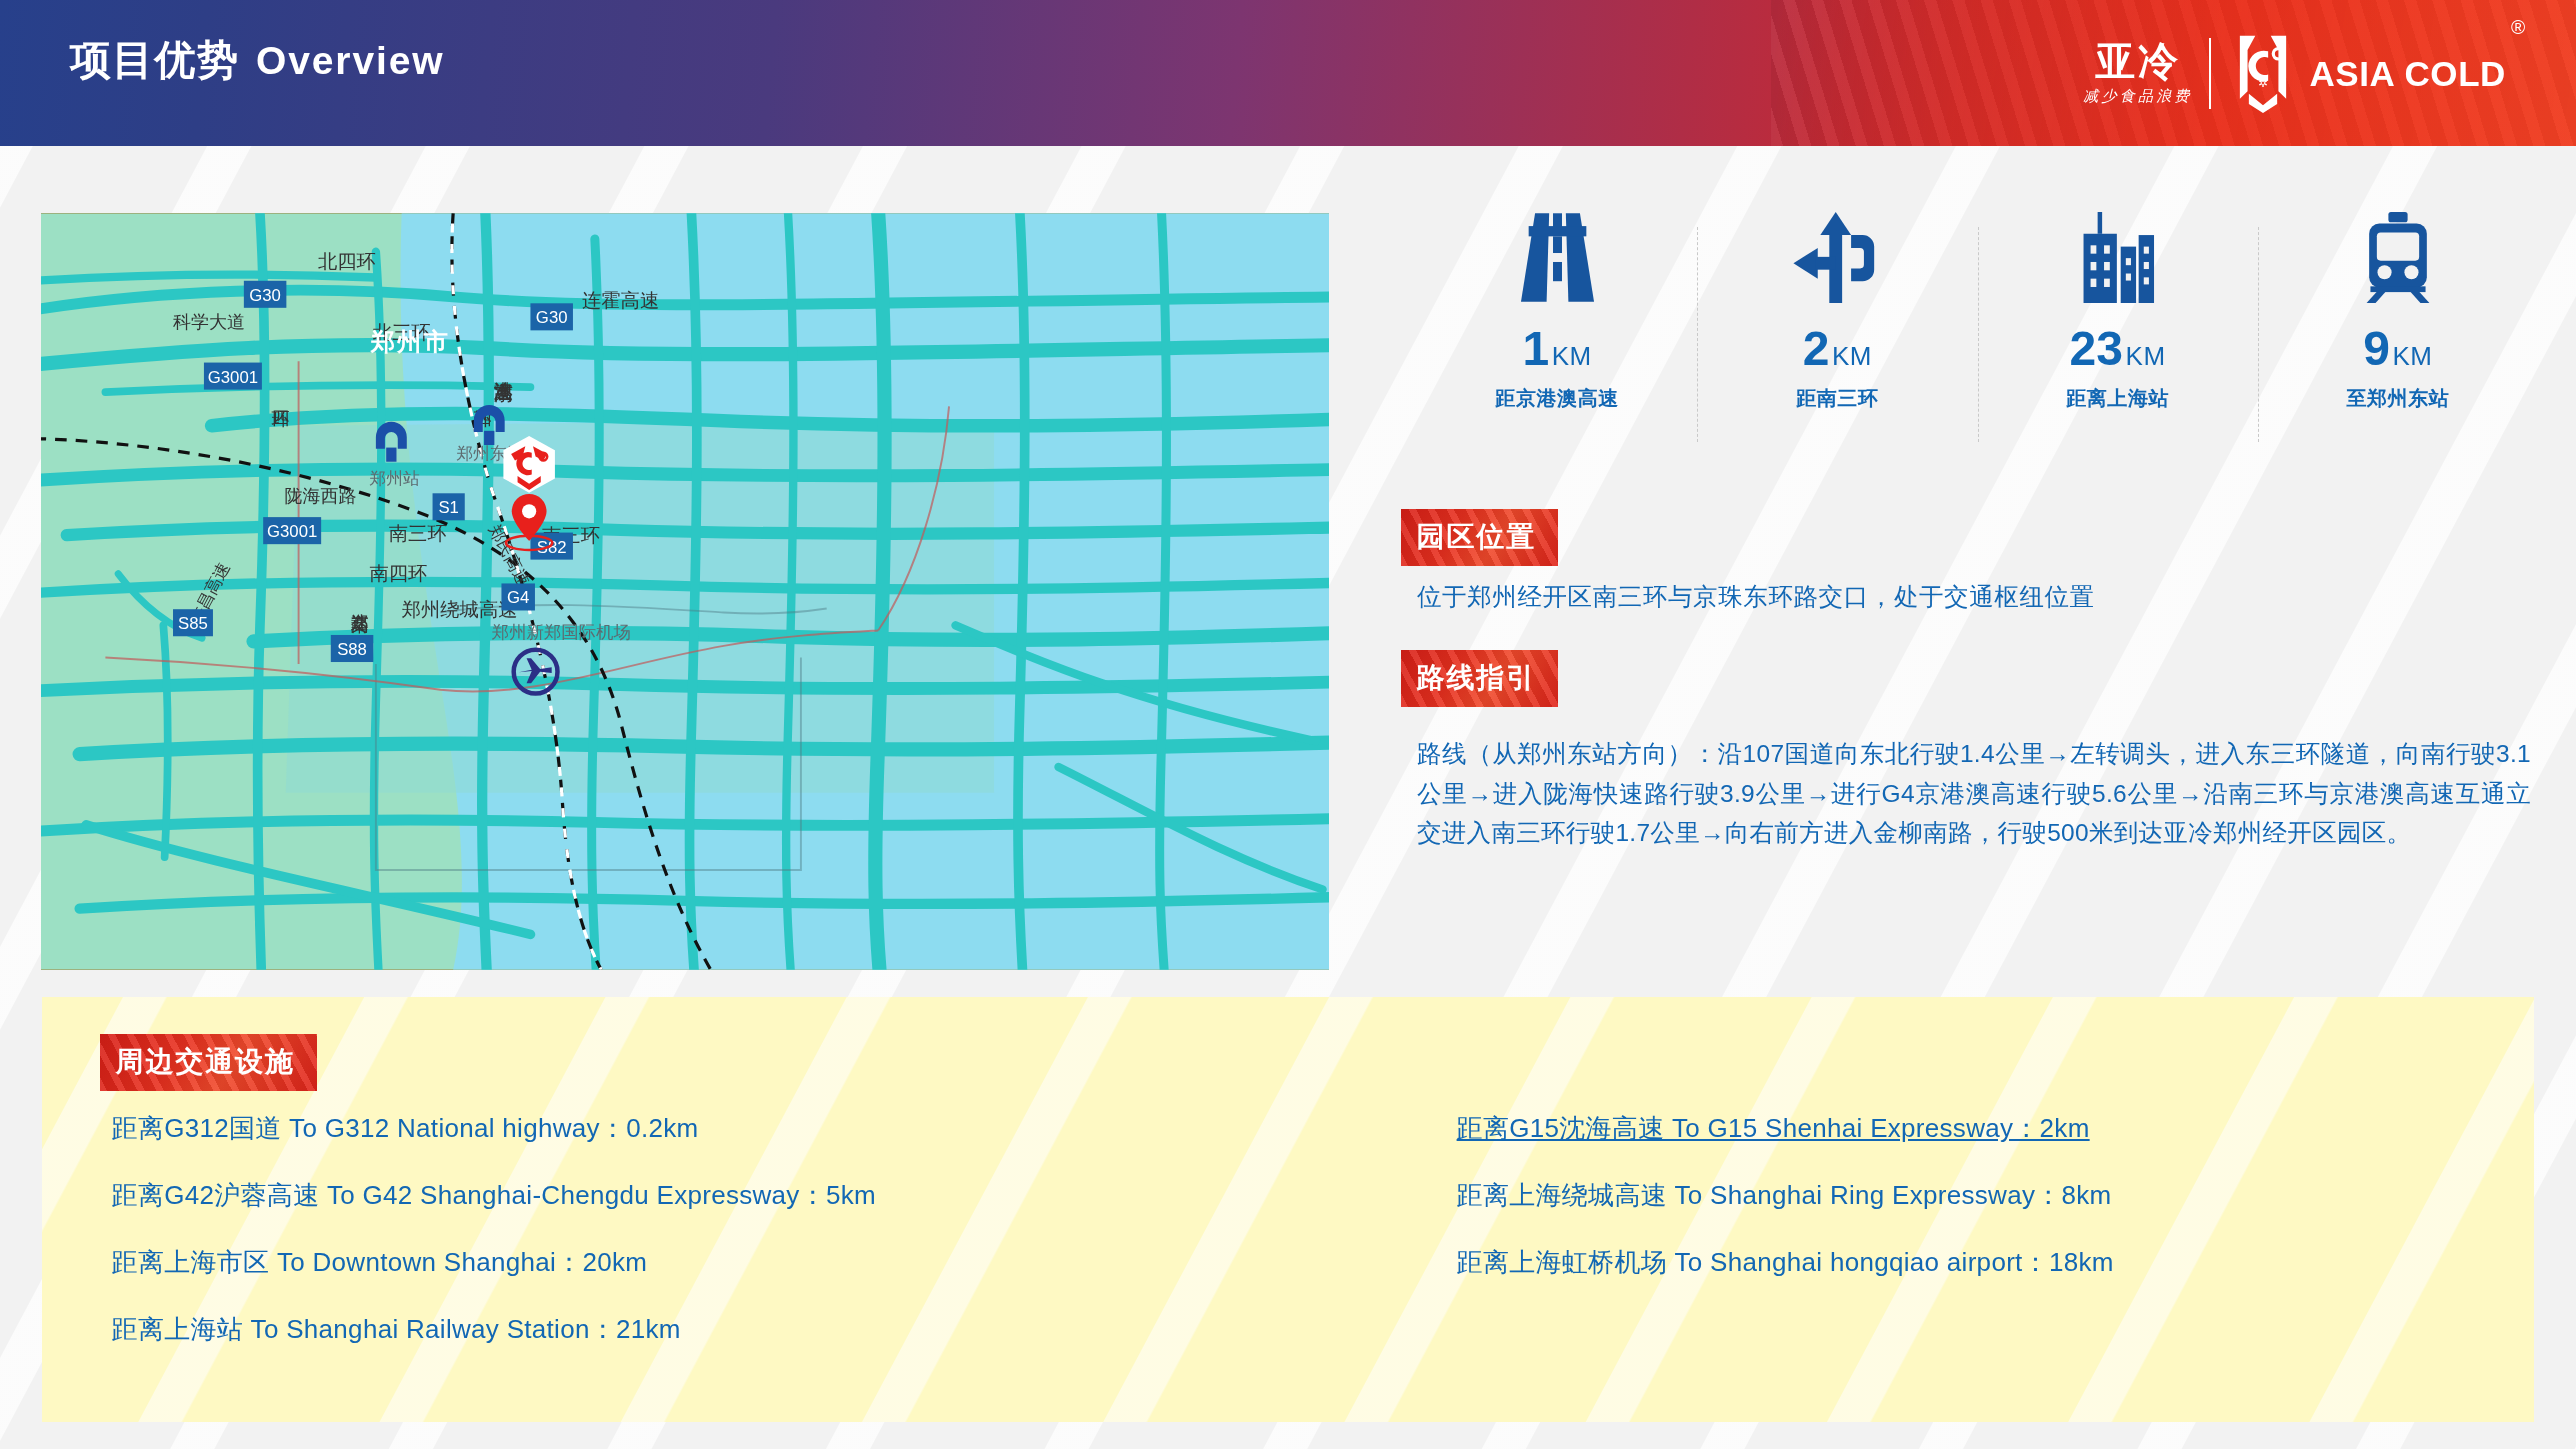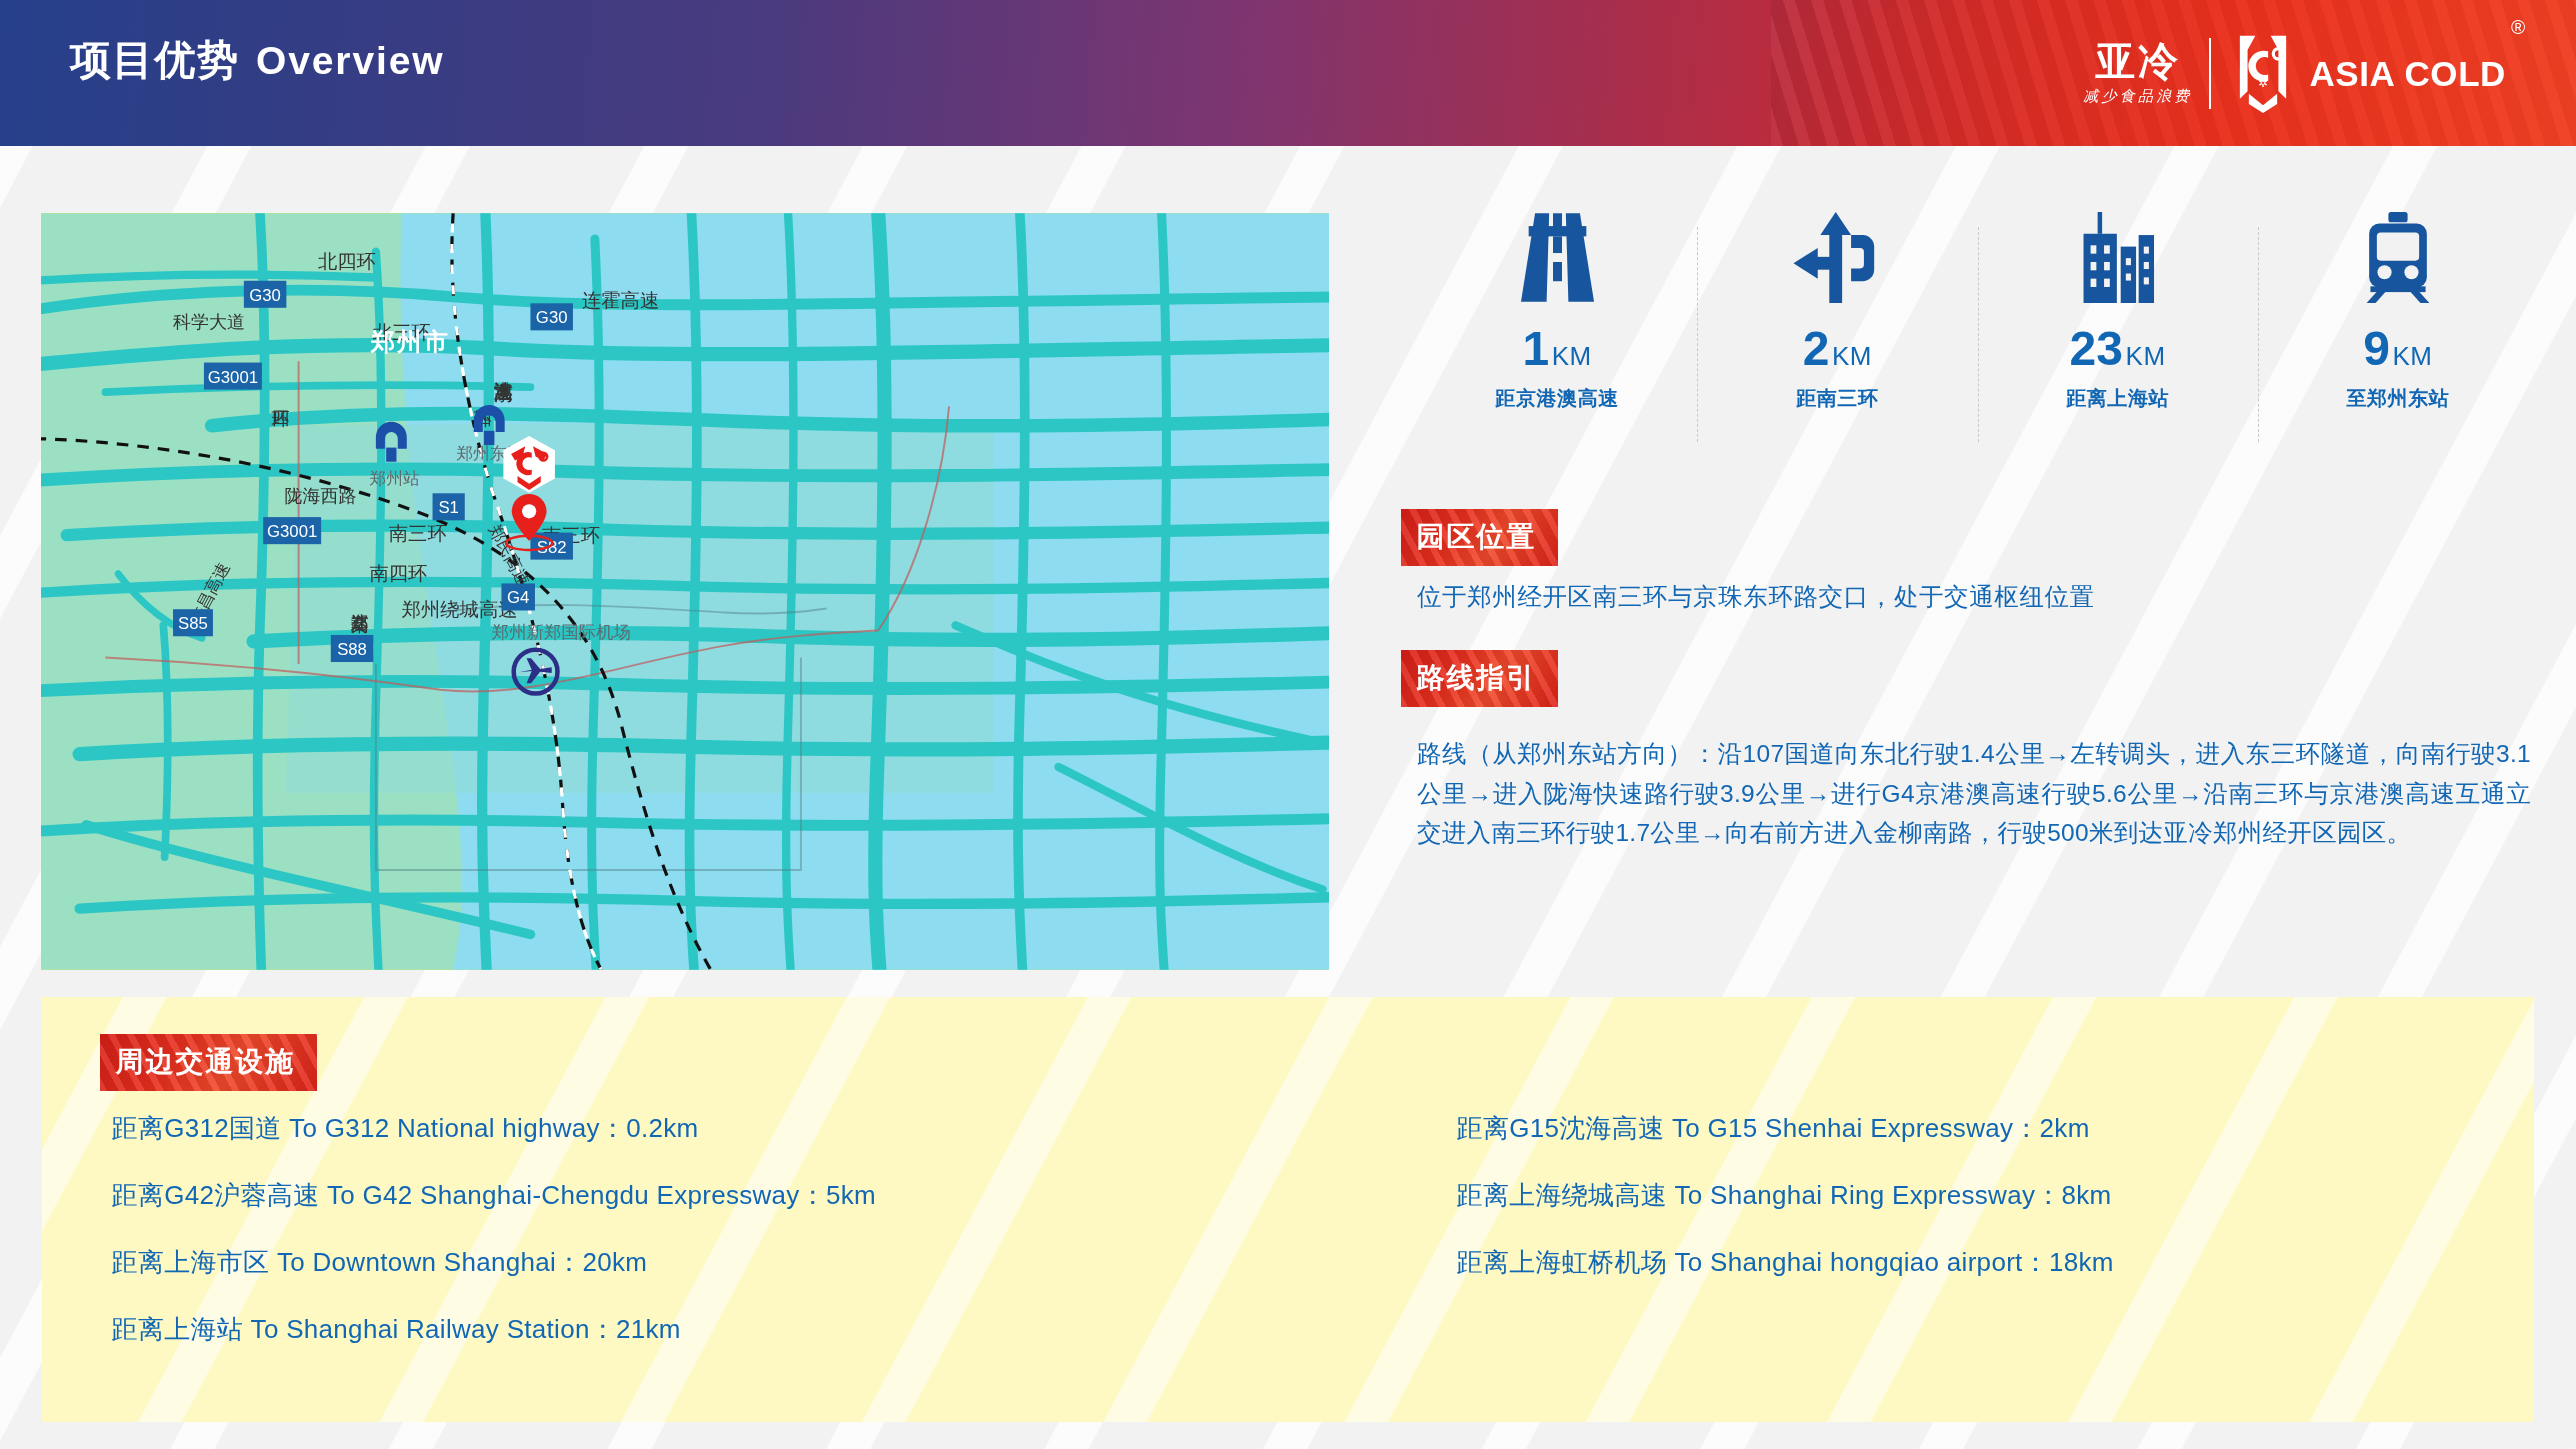--- a/index.html
+++ b/index.html
@@ -53,21 +53,21 @@
   .logo-cn .big { font-size:40px; font-weight:bold; letter-spacing:2.6px; line-height:1; }
   .logo-cn .small { font-size:15px; letter-spacing:3.2px; margin-top:6.4px;font-style:italic; }
   .logo-sep { width:1.9px; height:71px; background:#fff; }
   .logo-right { display:flex; align-items:center; gap:11.6px; position:relative; }
   .logo-en { color:#fff; font-size:35px; font-weight:bold; letter-spacing:0.6px; }
   .logo-reg { position:absolute; right:-19.3px; top:-15.5px; color:#fff; font-size:19.3px; }
 
   
   .map {
     position:absolute; left:41px; top:213px; width:1288px; height:757px;
-    overflow:hidden; background:#bef264;
+    overflow:hidden; background:#a16207;
   }
   .map svg { display:block; }
 
   
   .stats {
     position:absolute; left:1417px; top:213px; width:1121px; height:232px;
     display:flex;
   }
   .stat { flex:1; display:flex; flex-direction:column; align-items:center; position:relative; }
   .stat + .stat::before {
@@ -116,21 +116,21 @@
       rgba(255,255,255,0.0) 0px, rgba(255,255,255,0.0) 71px,
       rgba(255,255,255,0.55) 72px, rgba(255,255,255,0.55) 109px,
       rgba(255,255,255,0.0) 111px, rgba(255,255,255,0.0) 213px);
     pointer-events:none;
   }
   .bottom-inner { position:relative; z-index:2; padding:37px 0 0 58px; }
   .facility-cols { display:flex; margin-top:22px;gap:38px; }
   .fac-col { width:1307px; }
   .fac-col.right { width:1030px; padding-top:0; }
   .fac-item { color:#1267b4; font-size:26px; line-height:1; padding:0 0 41px 11.6px; letter-spacing:0.3px; white-space:nowrap; }
-  .fac-col.right .fac-item:first-child { padding-top:0; }
+  .fac-col.right .fac-item:first-child { padding-top:0;text-decoration:underline; }
 </style>
 </head>
 <body>
 
 <div class="sheen"></div>
 
 <div class="header">
   <div class="header-photo"></div>
   <div class="header-title">
     <span>项目优势</span><span class="en">Overview</span>

